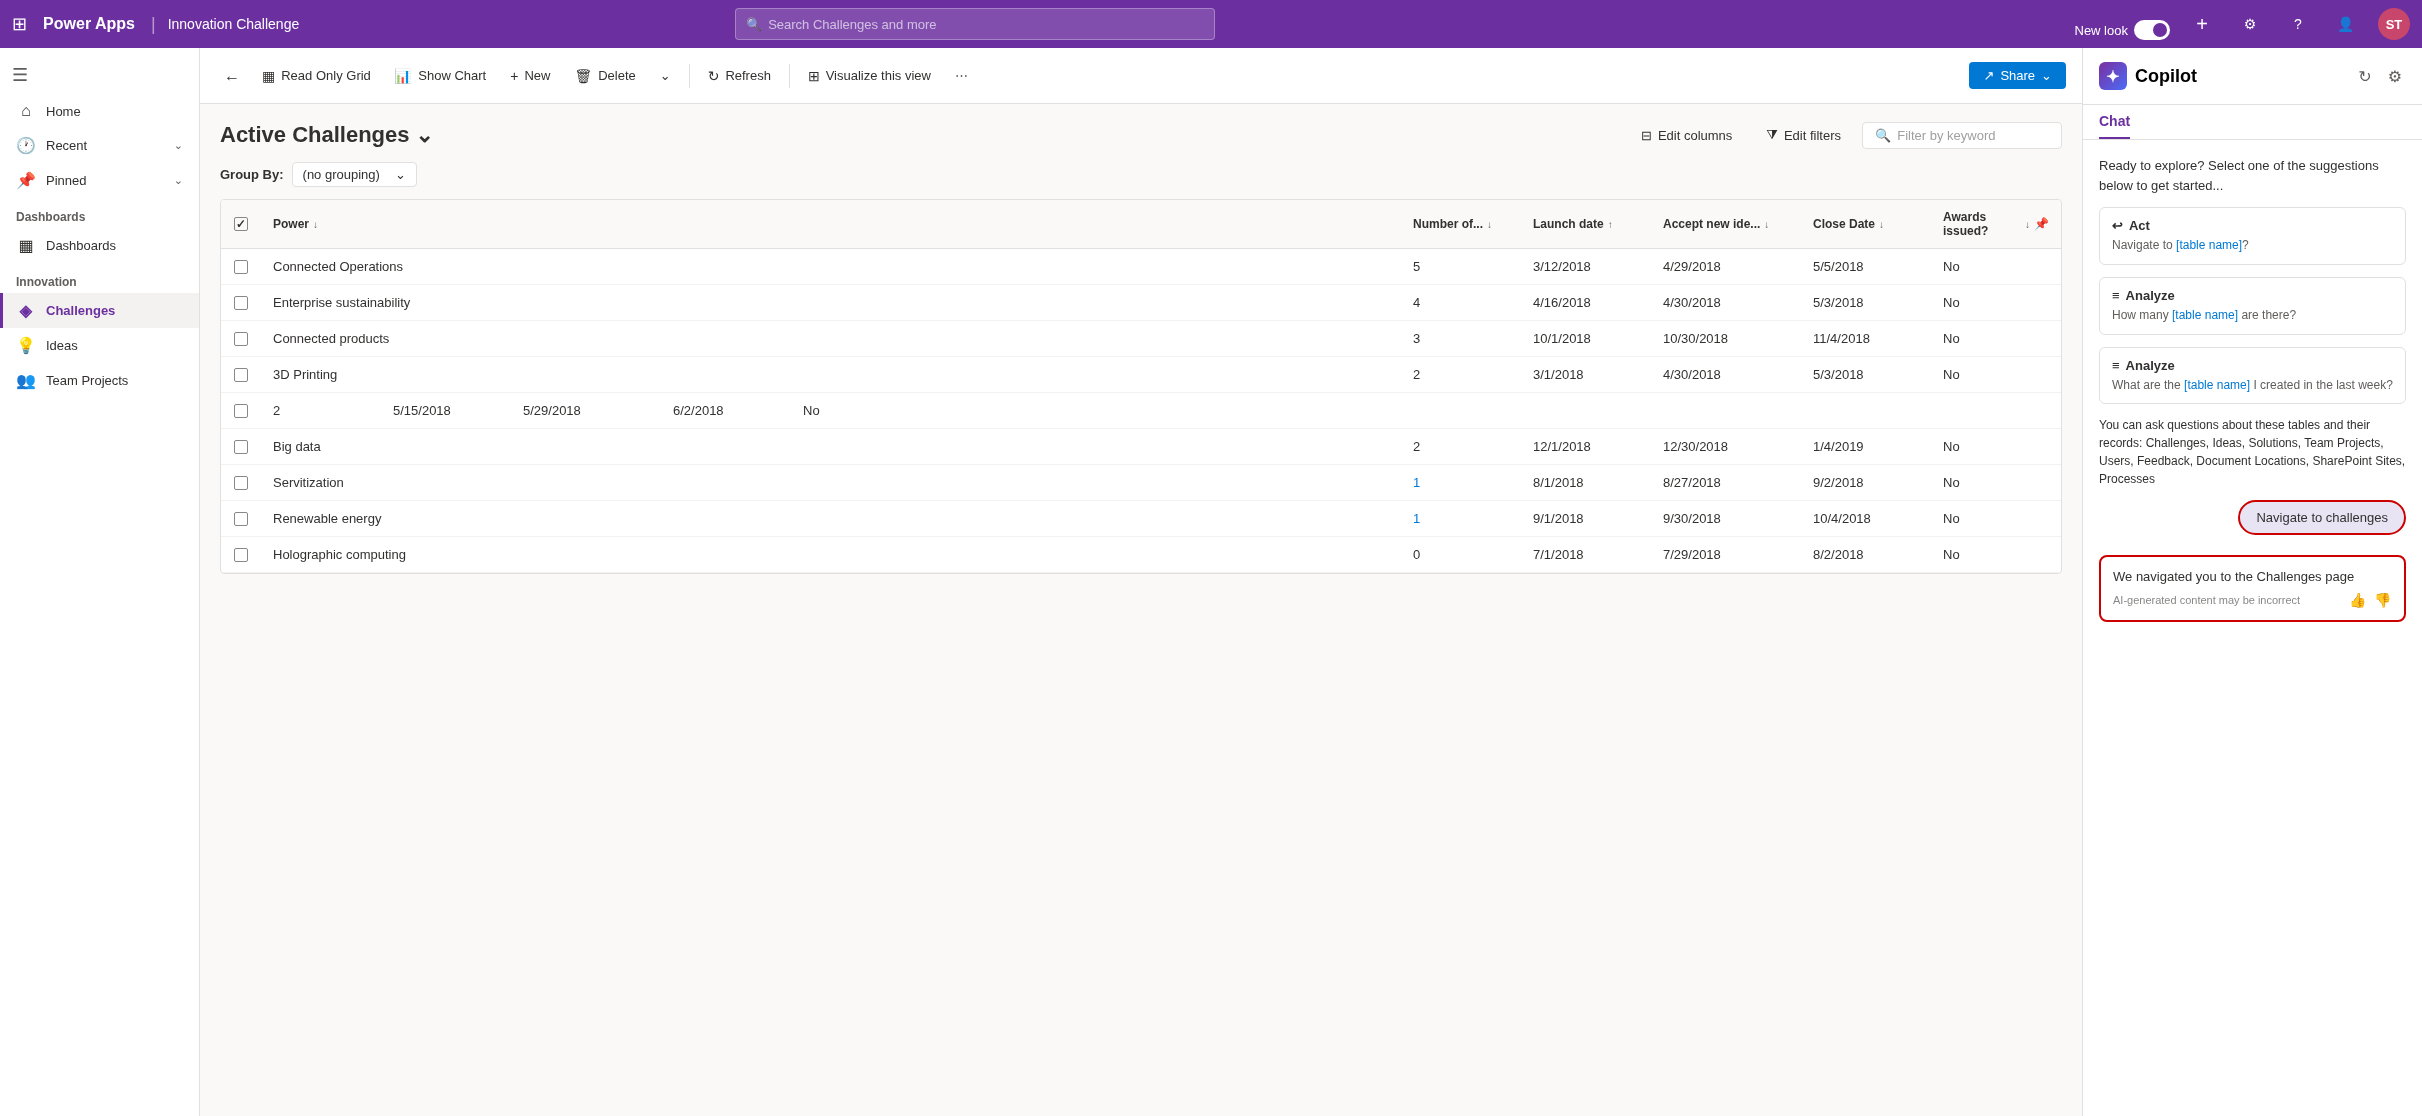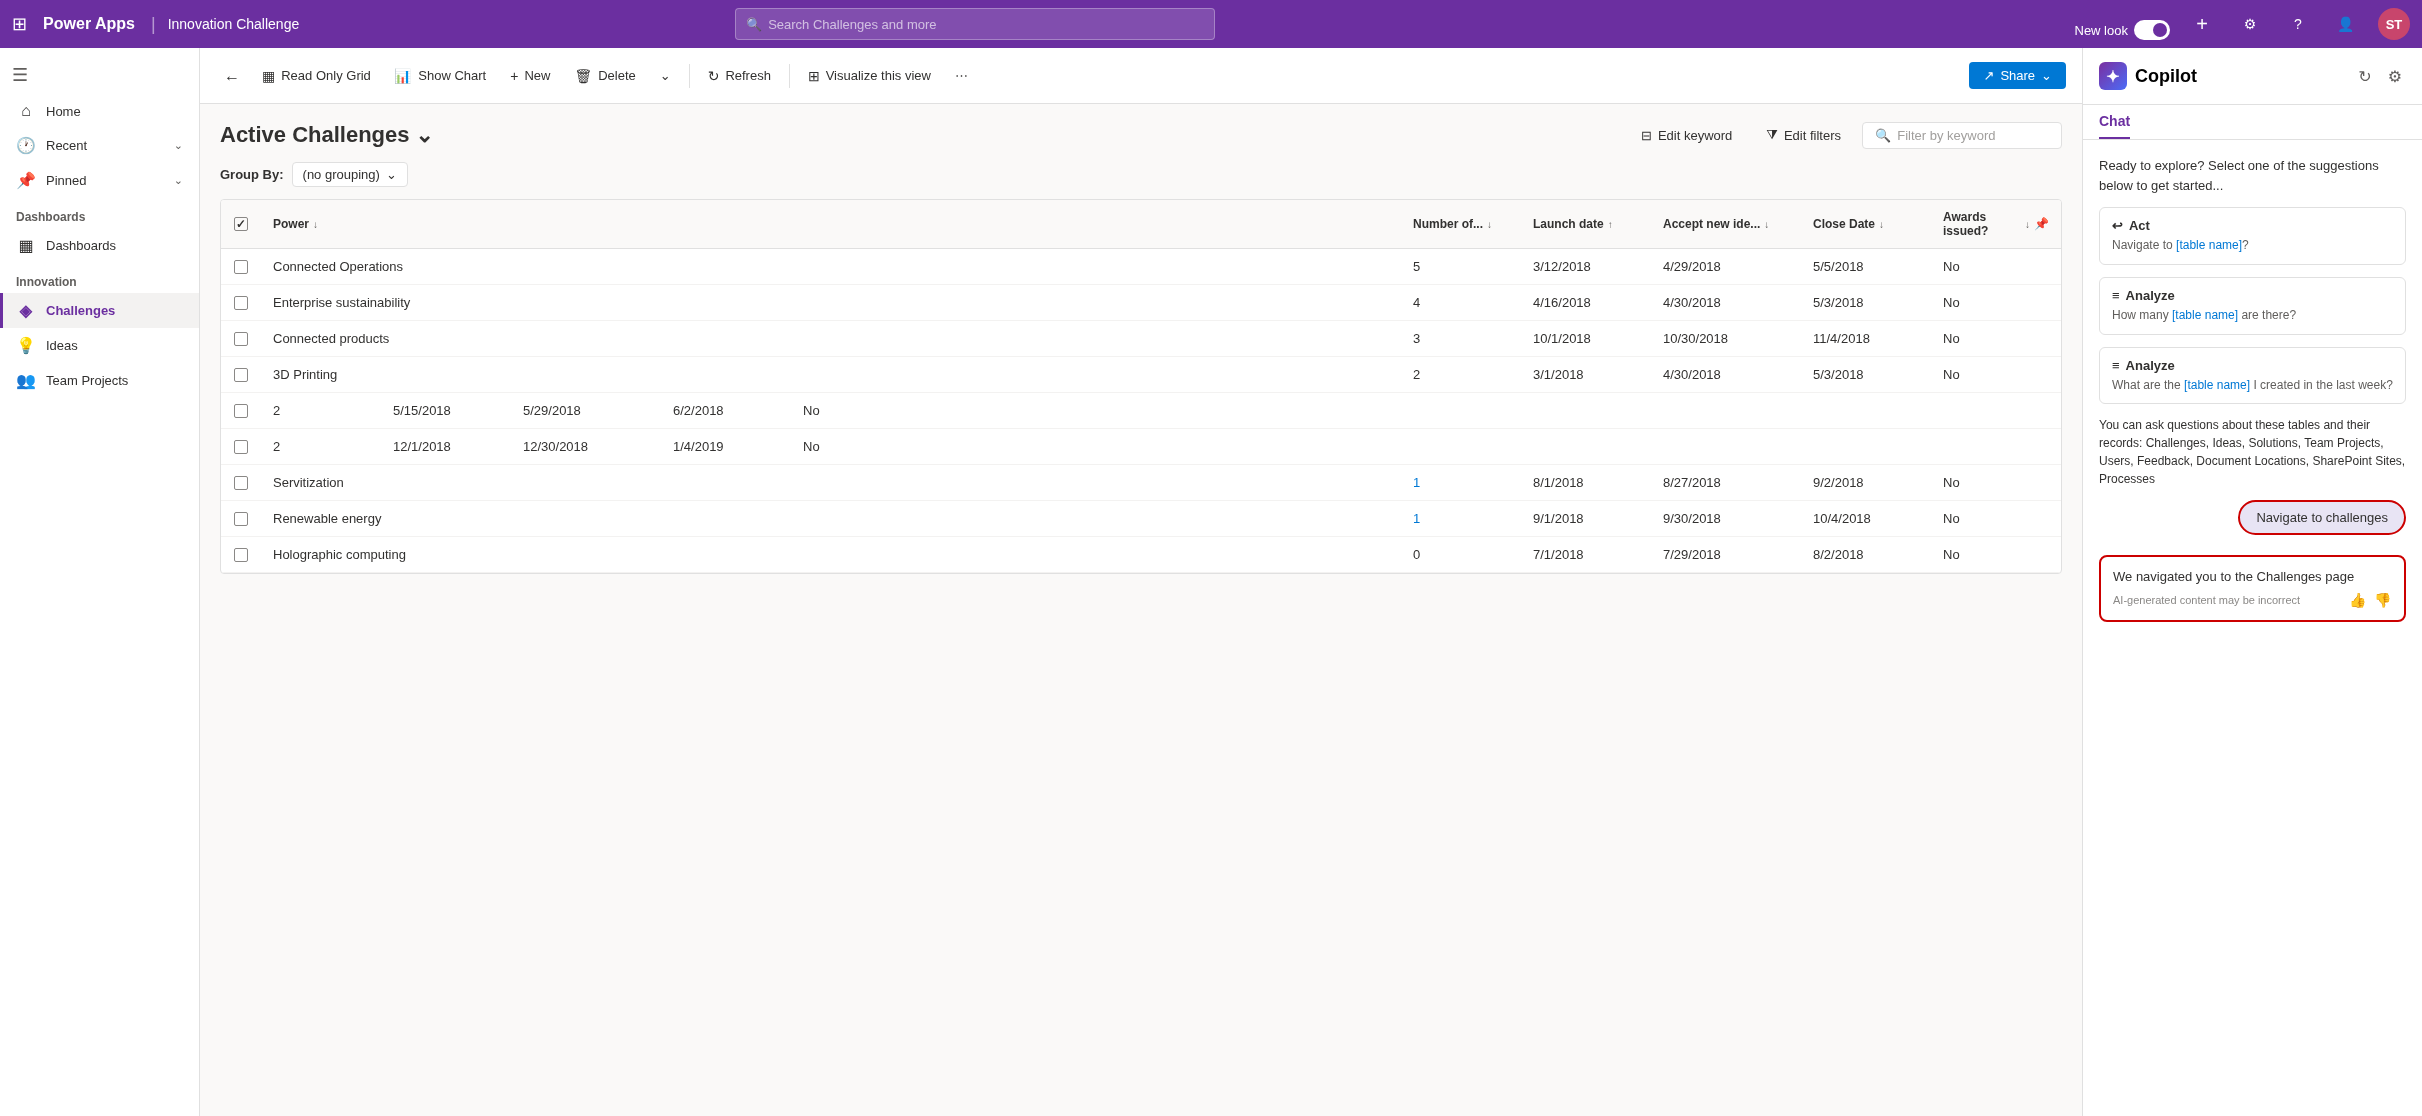--- a/index.html
+++ b/index.html
@@ -137,21 +137,21 @@
       display: flex; align-items: center; gap: 6px; padding: 5px 12px;
       border: 1px solid #e0e0e0; border-radius: 4px; background: white;
       font-size: 13px; color: #605e5c; width: 200px;
     }
 
     .group-by-bar {
       display: flex; align-items: center; gap: 8px; margin-bottom: 12px;
       font-size: 13px; color: #323130;
     }
     .group-by-select {
-      display: flex; align-items: center; gap: 6px; padding: 4px 10px;
+      display: flex; align-items: center; gap: 15px; padding: 4px 10px;
       border: 1px solid #e0e0e0; border-radius: 4px; background: white;
       font-size: 13px; cursor: pointer;
     }
 
     
     .data-grid { background: white; border: 1px solid #e0e0e0; border-radius: 4px; overflow: hidden; }
     .grid-header {
       display: flex; background: #faf9f8; border-bottom: 1px solid #e0e0e0;
       font-size: 12px; font-weight: 600; color: #323130;
     }
@@ -345,21 +345,21 @@
     <div class="grid-container">
 
       <div class="view-header">
         <div class="view-title">
           <span>Active Challenges</span>
           <span>⌄</span>
         </div>
         <div class="view-controls">
           <button class="view-ctrl-btn">
             <span>⊟</span>
-            <span>Edit keyword</span>
+            <span>Edit columns</span>
           </button>
           <button class="view-ctrl-btn">
             <span>⧩</span>
             <span>Edit filters</span>
           </button>
           <div class="filter-input">
             <span>🔍</span>
             <span style="color:#a19f9d;">Filter by keyword</span>
           </div>
         </div>
@@ -457,20 +457,21 @@
       <div class="col col-number">2</div>
       <div class="col col-date">5/15/2018</div>
       <div class="col col-date2">5/29/2018</div>
       <div class="col col-date3">6/2/2018</div>
       <div class="col col-awards">No</div>
     </div>
             <div class="grid-row">
       <div class="col col-check col-checkbox">
         <div class="checkbox"></div>
       </div>
+      <div class="col col-name">Big data</div>
       <div class="col col-number">2</div>
       <div class="col col-date">12/1/2018</div>
       <div class="col col-date2">12/30/2018</div>
       <div class="col col-date3">1/4/2019</div>
       <div class="col col-awards">No</div>
     </div>
             <div class="grid-row">
       <div class="col col-check col-checkbox">
         <div class="checkbox"></div>
       </div>

